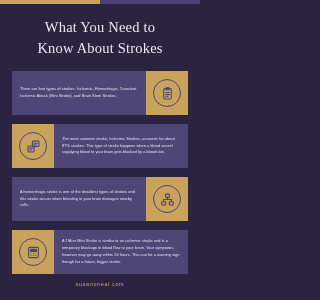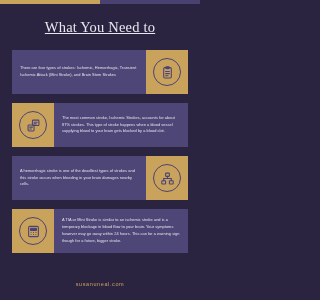--- a/index.html
+++ b/index.html
@@ -37,21 +37,21 @@
   .title {
     margin: 13px 10px 0 10px;
     text-align: center;
     font-family: "Liberation Serif", serif;
     color: #e9e6ef;
     font-size: 14.5px;
     line-height: 1.45;
     letter-spacing: 0.2px;
     font-weight: 400;
   }
-  .title .line { display: block; text-decoration: underline; }
+  .title .line { display: block; }
 
   
   .cards {
     margin-top: 12px;
     display: flex;
     flex-direction: column;
     gap: 9px;
   }
   .card {
     display: flex;
@@ -111,20 +111,21 @@
 </head>
 <body>
 
 <div class="topbar">
   <div class="seg-gold"></div>
   <div class="seg-purple"></div>
 </div>
 
 <div class="title">
   <span class="line">What You Need to</span>
+  <span class="line">Know About Strokes</span>
 </div>
 
 <div class="cards">
 
   <div class="card icon-right">
     <div class="icon-block">
       <div class="icon-circle">
         <svg viewBox="0 0 24 24" fill="none" stroke="#4a4278" stroke-width="2" stroke-linecap="round" stroke-linejoin="round">
           <rect x="5" y="3" width="14" height="19" rx="2"></rect>
           <rect x="9" y="1.5" width="6" height="3.5" rx="1" fill="#4a4278"></rect>

